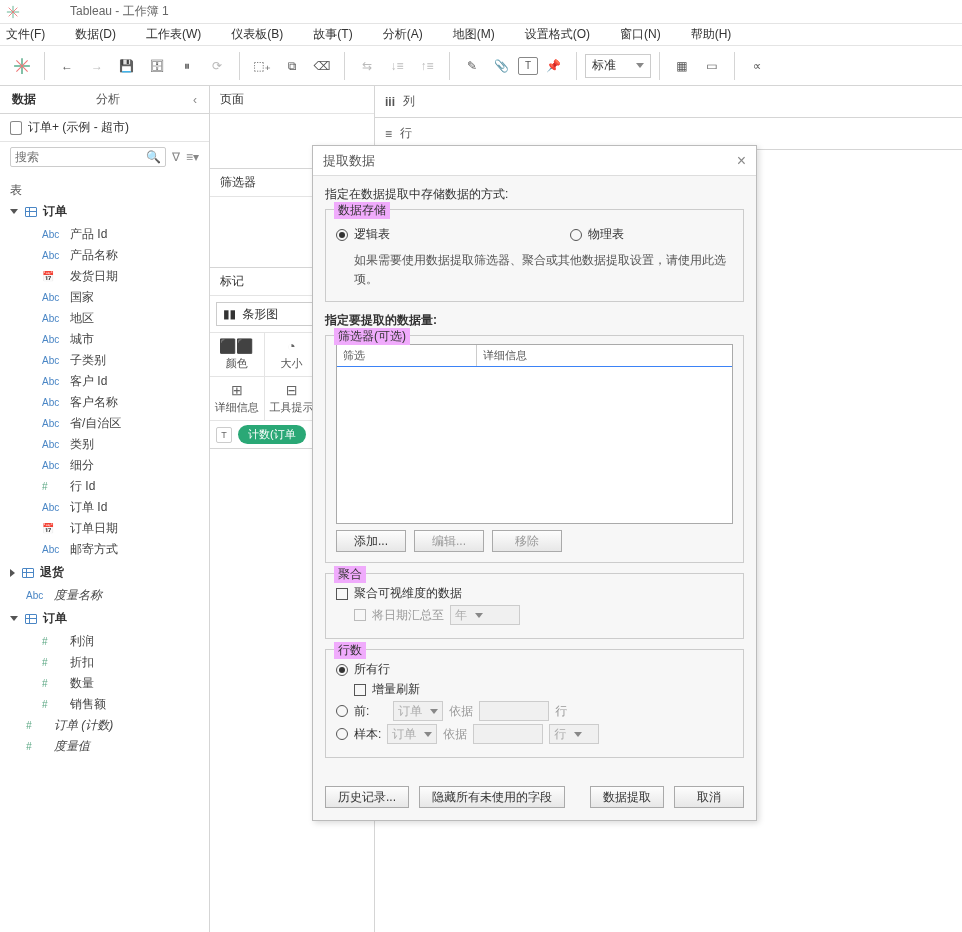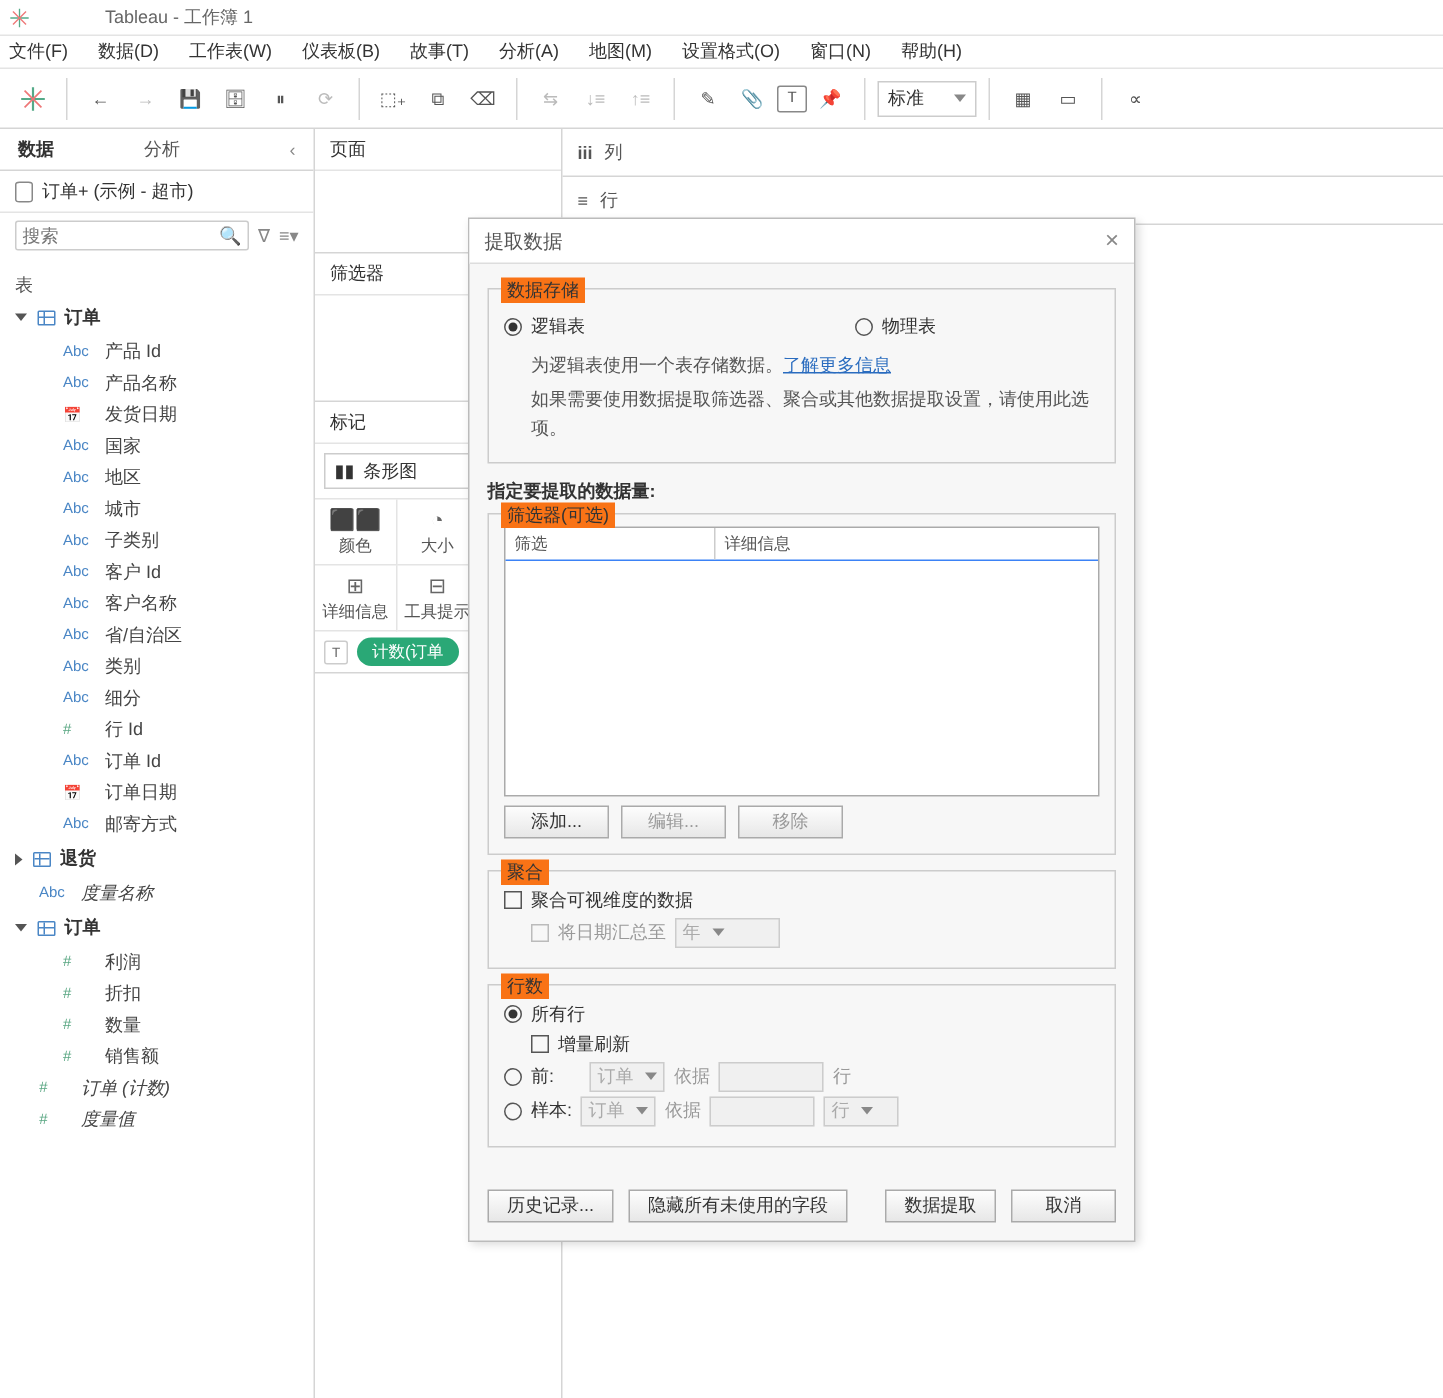--- a/index.html
+++ b/index.html
@@ -1,19 +1,19 @@
 <!DOCTYPE html>
 <html><head>
 <meta charset="utf-8">
 <style>
 * { box-sizing: border-box; margin: 0; padding: 0; font-family: "Microsoft YaHei", Arial, sans-serif; }
 body { background: #fff; font-size: 12px; color: #333; width: 962px; height: 932px; overflow: hidden; position: relative; }
 .titlebar { height: 24px; background: #fff; display: flex; align-items: center; padding: 0 6px; color: #666; border-bottom: 1px solid #e4e4e4; gap: 44px;}
 .titlebar .logo { width: 14px; height: 14px; margin-right: 6px; }
-.menubar { height: 22px; display: flex; align-items: center; padding: 0 6px; gap: 20px; color: #333; border-bottom: 1px solid #e4e4e4;}
+.menubar { height: 22px; display: flex; align-items: center; padding: 0 6px; gap: 30px; color: #333; border-bottom: 1px solid #e4e4e4;}
 .menubar span { cursor: default; }
 .toolbar { height: 40px; display: flex; align-items: center; padding: 0 8px; gap: 2px; border-bottom: 1px solid #d5d5d5;}
 .tbtn { width: 28px; height: 28px; display: flex; align-items: center; justify-content: center; color: #555; border-radius: 2px;}
 .tbtn.dis { color: #bbb; }
 .tsep { width: 1px; height: 28px; background: #d5d5d5; margin: 0 6px; }
 .tdrop { display: flex; align-items: center; height: 24px; border: 1px solid #ccc; padding: 0 6px; gap: 20px; font-size: 12px; color: #333; }
 .main { display: flex; height: calc(100% - 86px); }
 .sidebar { width: 210px; border-right: 1px solid #d5d5d5; display: flex; flex-direction: column; }
 .side-tabs { height: 28px; display: flex; align-items: center; border-bottom: 1px solid #d5d5d5; padding: 0 12px; gap: 60px;}
 .side-tabs .tab { font-weight: bold; font-size: 12px; }
@@ -50,21 +50,21 @@
 .pill-pre { width: 16px; height: 16px; border: 1px solid #ccc; border-radius: 2px; display: inline-flex; align-items: center; justify-content: center; font-size: 9px; margin-left: 6px; color: #666;}
 .rightcol { flex: 1; }
 .shelf { height: 32px; border-bottom: 1px solid #d5d5d5; display: flex; align-items: center; padding: 0 10px; gap: 8px; color: #555;}
 .shelf .sicon { font-weight: bold; }
 
 .overlay { position: absolute; left: 312px; top: 145px; width: 445px; background: #f7f7f7; border: 1px solid #bbb; box-shadow: 2px 2px 6px rgba(0,0,0,0.15);}
 .dlg-title { height: 30px; display: flex; align-items: center; padding: 0 10px; background: #fff; border-bottom: 1px solid #ddd; color: #555; font-size: 13px;}
 .dlg-title .close { margin-left: auto; font-size: 16px; color: #888; cursor: default; }
 .dlg-body { padding: 10px 12px; font-size: 12px; color: #333;}
 .fieldset { border: 1px solid #ccc; padding: 8px 10px 10px 10px; margin: 6px 0 10px 0; position: relative;}
-.fieldset > .legend { position: absolute; top: -8px; left: 8px; background: #f97316; padding: 0 4px; font-size: 12px;}
+.fieldset > .legend { position: absolute; top: -8px; left: 8px; background: #f0abfc; padding: 0 4px; font-size: 12px;}
 .radio-row { display: flex; align-items: center; gap: 6px; margin: 4px 0;}
 .radio-row.split { justify-content: flex-start; gap: 180px;}
 .radio { width: 12px; height: 12px; border: 1px solid #555; border-radius: 50%; display: inline-flex; align-items: center; justify-content: center;}
 .radio.checked::after { content: ""; width: 6px; height: 6px; background: #333; border-radius: 50%;}
 .chk { width: 12px; height: 12px; border: 1px solid #555; display: inline-block;}
 .desc { color: #555; margin: 4px 0 2px 18px; line-height: 1.6;}
 .link { color: #2a6cbf; text-decoration: underline;}
 .subhead { margin: 6px 0 4px 0; color: #333; font-weight: bold;}
 .filters-box { height: 180px; border: 1px solid #aaa; background: #fff; }
 .filters-hd { display: flex; border-bottom: 1px solid #3b82f6; font-size: 11px; color: #555;}
@@ -353,33 +353,33 @@
     </div>
   </div>
 </div>
 
 <div class="overlay">
   <div class="dlg-title">
     <span>提取数据</span>
     <span class="close">×</span>
   </div>
   <div class="dlg-body">
+    <div>指定在数据提取中存储数据的方式:</div>
     <div class="fieldset">
       <span class="legend">数据存储</span>
       <div class="radio-row split">
         <label class="radio-row">
             <span class="radio checked"></span>
             <span>逻辑表</span>
           </label>
         <label class="radio-row">
             <span class="radio"></span>
             <span>物理表</span>
           </label>
       </div>
-      <div class="desc"><span>为逻辑表使用一个表存储数据。</span><a class="link">了解更多信息</a></div>
       <div class="desc">如果需要使用数据提取筛选器、聚合或其他数据提取设置，请使用此选项。</div>
     </div>
 
     <div class="subhead">指定要提取的数据量:</div>
 
     <div class="fieldset">
       <span class="legend">筛选器(可选)</span>
       <div class="filters-box">
         <div class="filters-hd">
           <div>筛选</div>

